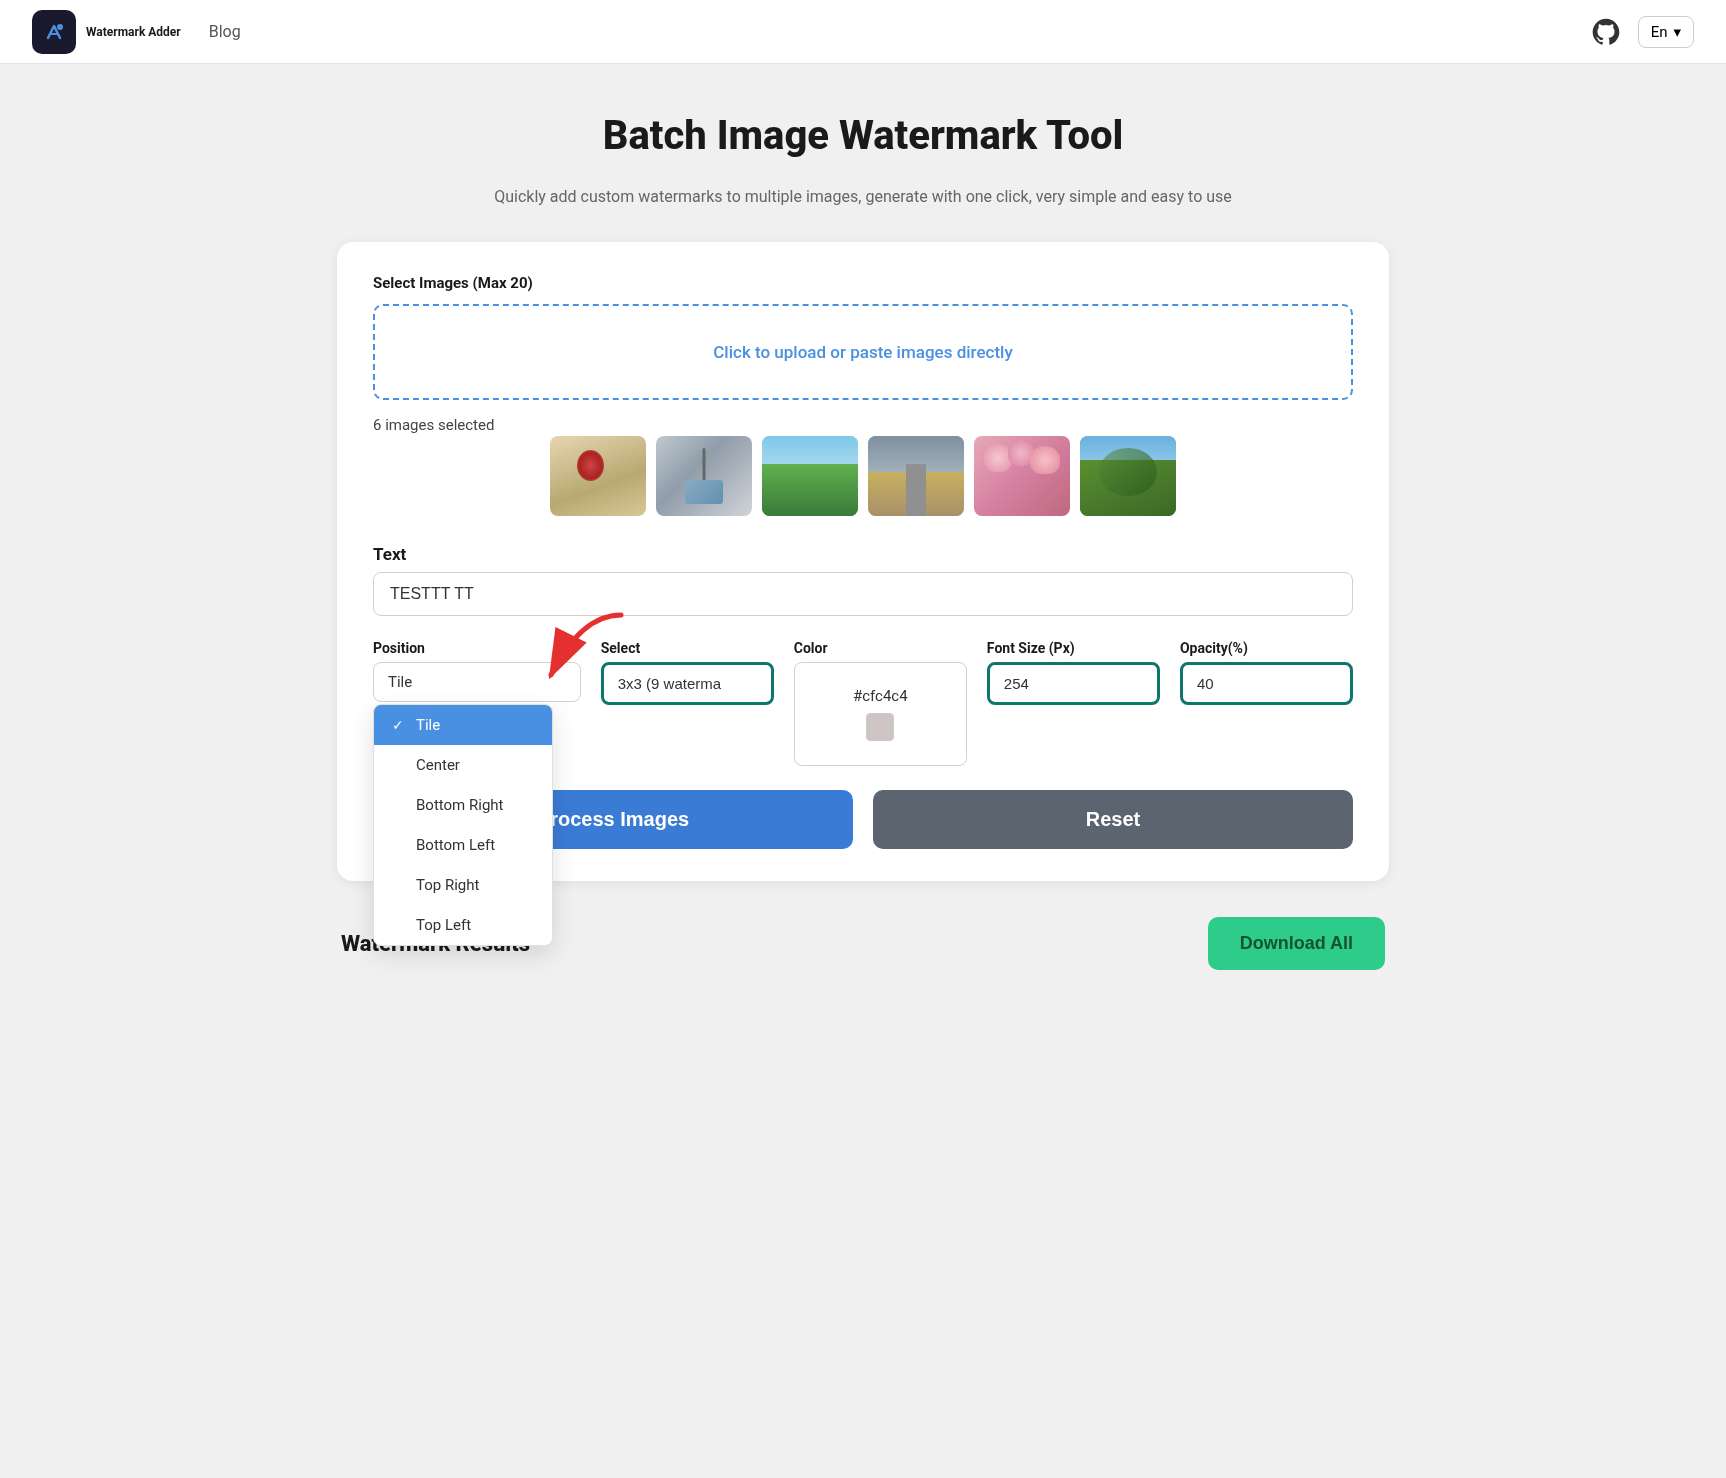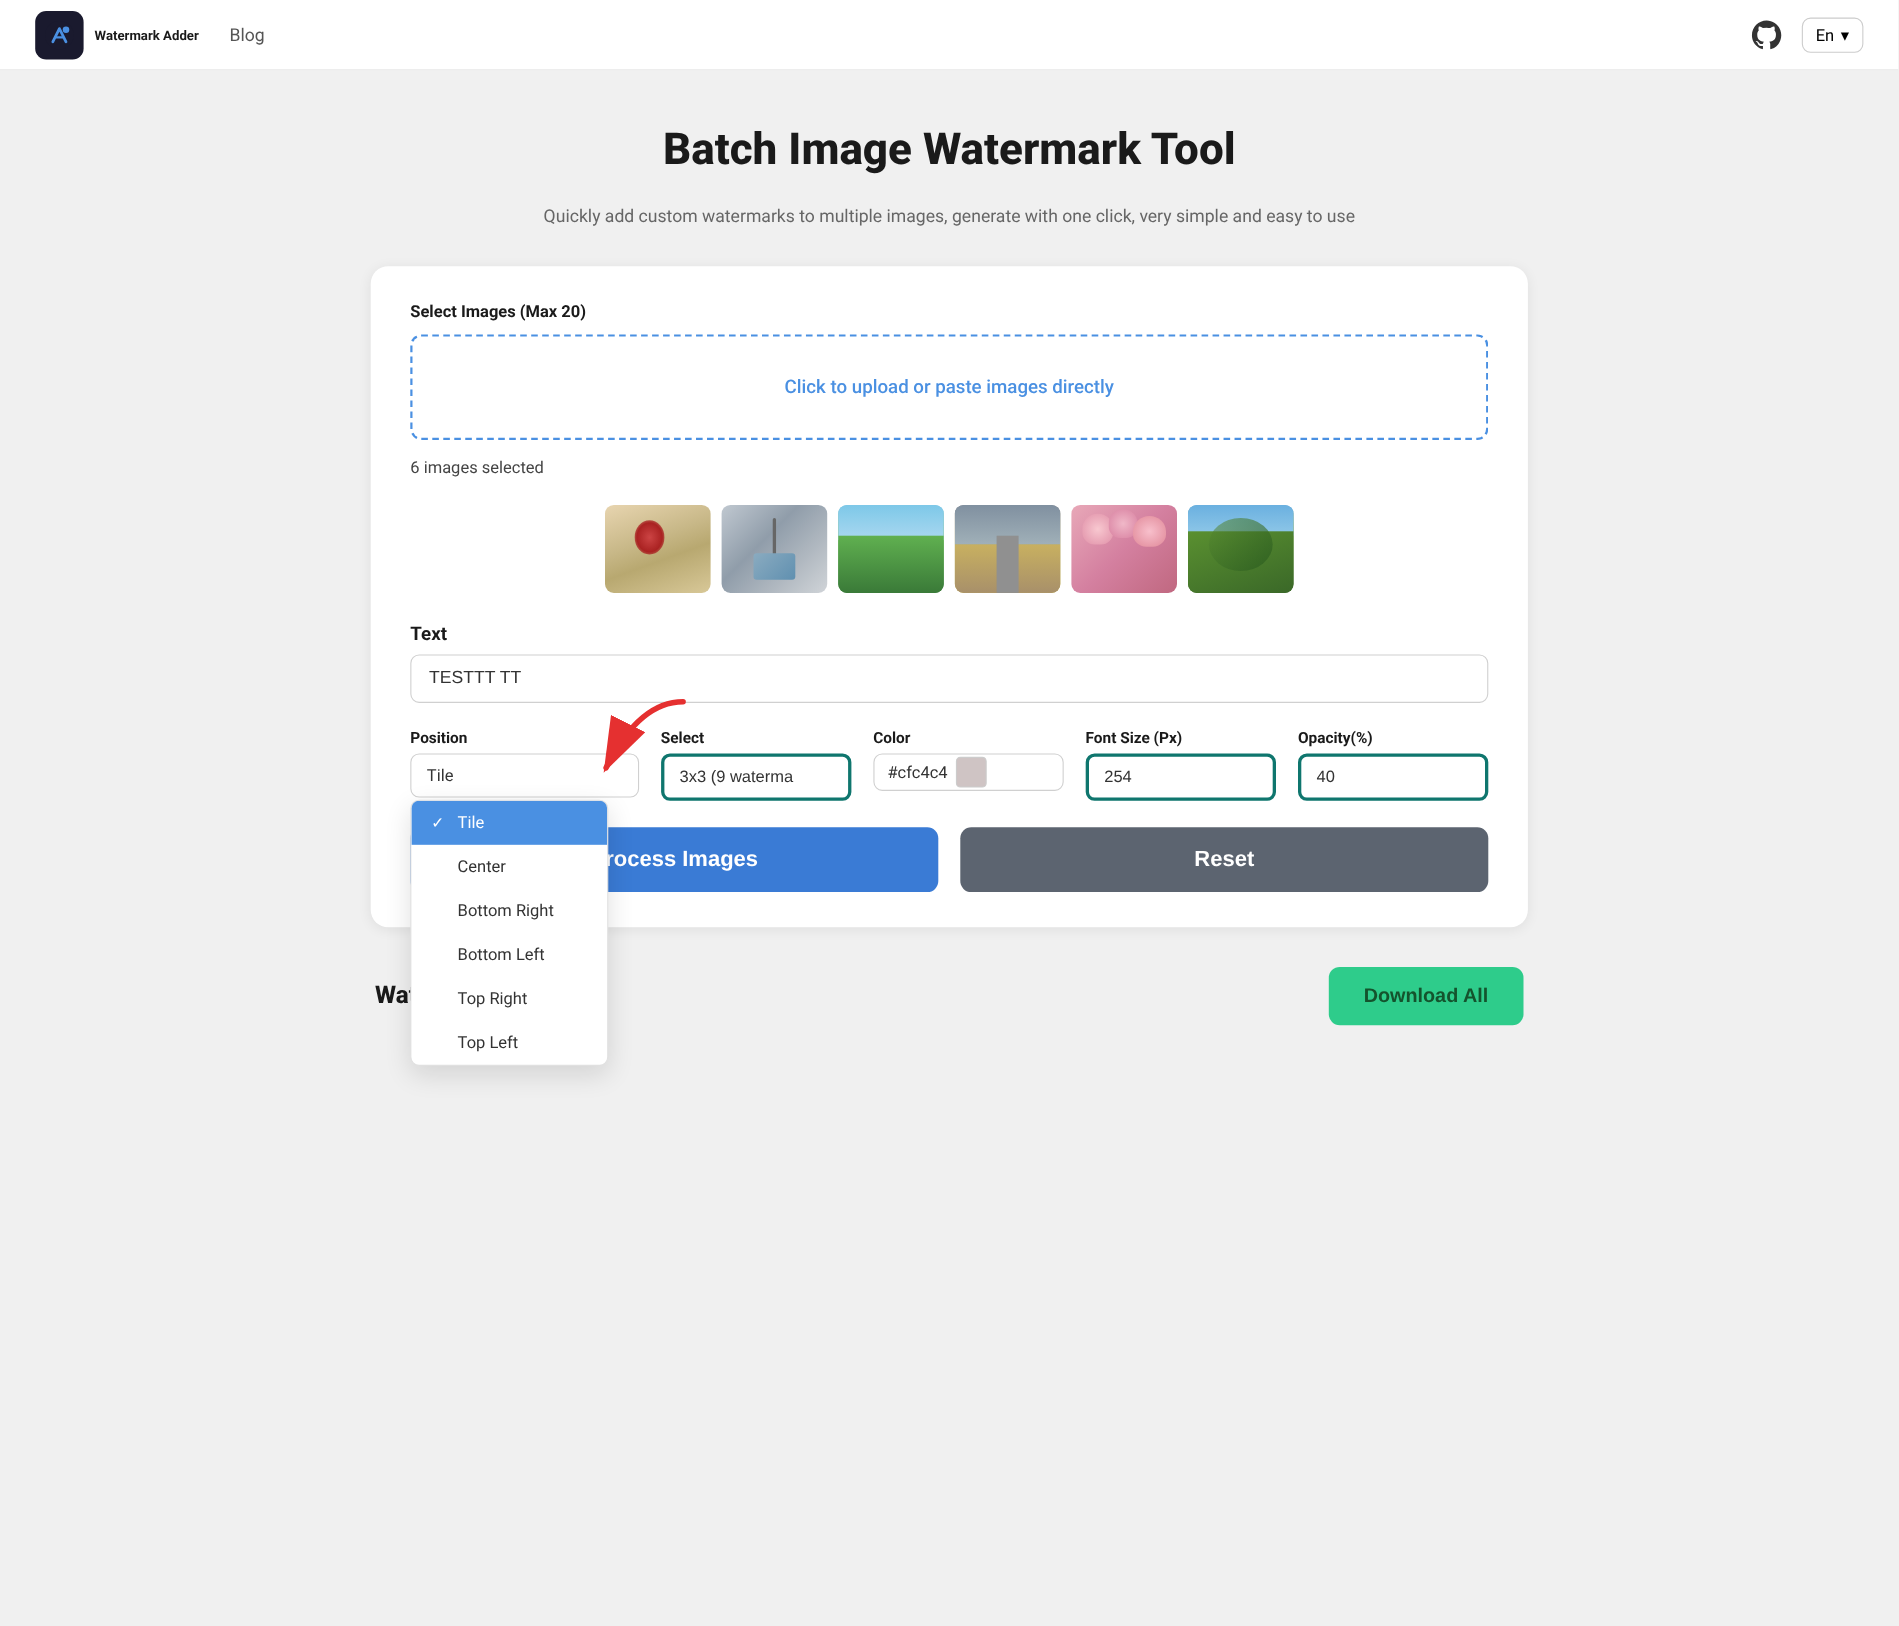--- a/index.html
+++ b/index.html
@@ -120,21 +120,21 @@
     }
     .upload-zone-text {
       color: #4a90e2;
       font-size: 17px;
       font-weight: 500;
     }
 
     .images-count {
       font-size: 15px;
       color: #444;
-      margin-bottom: 25px;
+      margin-bottom: 2px;
     }
 
     .image-thumbnails {
       display: flex;
       gap: 10px;
       margin-bottom: 28px;
       justify-content: center;
     }
     .thumb {
       width: 96px;
@@ -190,23 +190,24 @@
       outline: none;
       width: 100%;
       background: #fff;
     }
 
     .color-input-wrapper {
       display: flex;
       align-items: center;
       border: 1px solid #d0d0d0;
       border-radius: 8px;
-      padding: 2px 12px;
+      padding: 24px 12px;
       gap: 8px;
       background: #fff;
+      flex-direction: column;
     }
     .color-swatch {
       width: 28px;
       height: 28px;
       border-radius: 4px;
       background: #cfc4c4;
       flex-shrink: 0;
       border: 1px solid #ccc;
     }
     .color-text {

